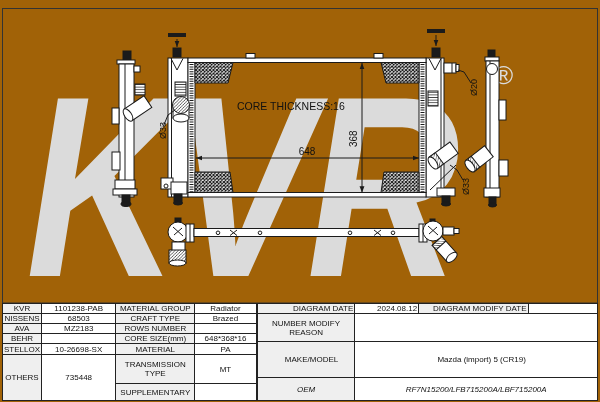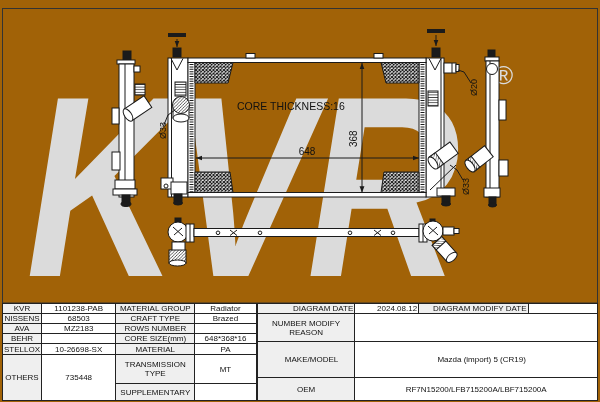--- a/index.html
+++ b/index.html
@@ -18,21 +18,21 @@
              display:flex;background:#fff;}
   table.t{border-collapse:collapse;table-layout:fixed;height:97px;
           font-size:8px;line-height:9px;color:#111;}
   table.t td{border:1px solid #222;text-align:center;vertical-align:middle;
              padding:0 1px;overflow:hidden;}
   td.lb{background:#efefef;}
   td.vl{background:#fff;white-space:nowrap;}
   tr.r1 td{height:9px;} tr.rS td{height:10px;}
   tr.rT td{height:28px;margin-left:31px;} tr.rU td{height:16px;text-align:center;}
   tr.bA td{height:9px;text-align:right;} tr.bB td{height:27px;}
-  tr.bC td{height:35px;padding-left:12px;} tr.bD td{height:22px;}
+  tr.bC td{height:35px;padding-left:12px;} tr.bD td{height:22px;font-style:italic;}
   text{font-family:"Liberation Sans",sans-serif;fill:#111;}
 </style>
 </head>
 <body>
 
 <div id="stage">
 
   <div class="watermark">KVR</div>
   <div class="wm-reg">®</div>
 

